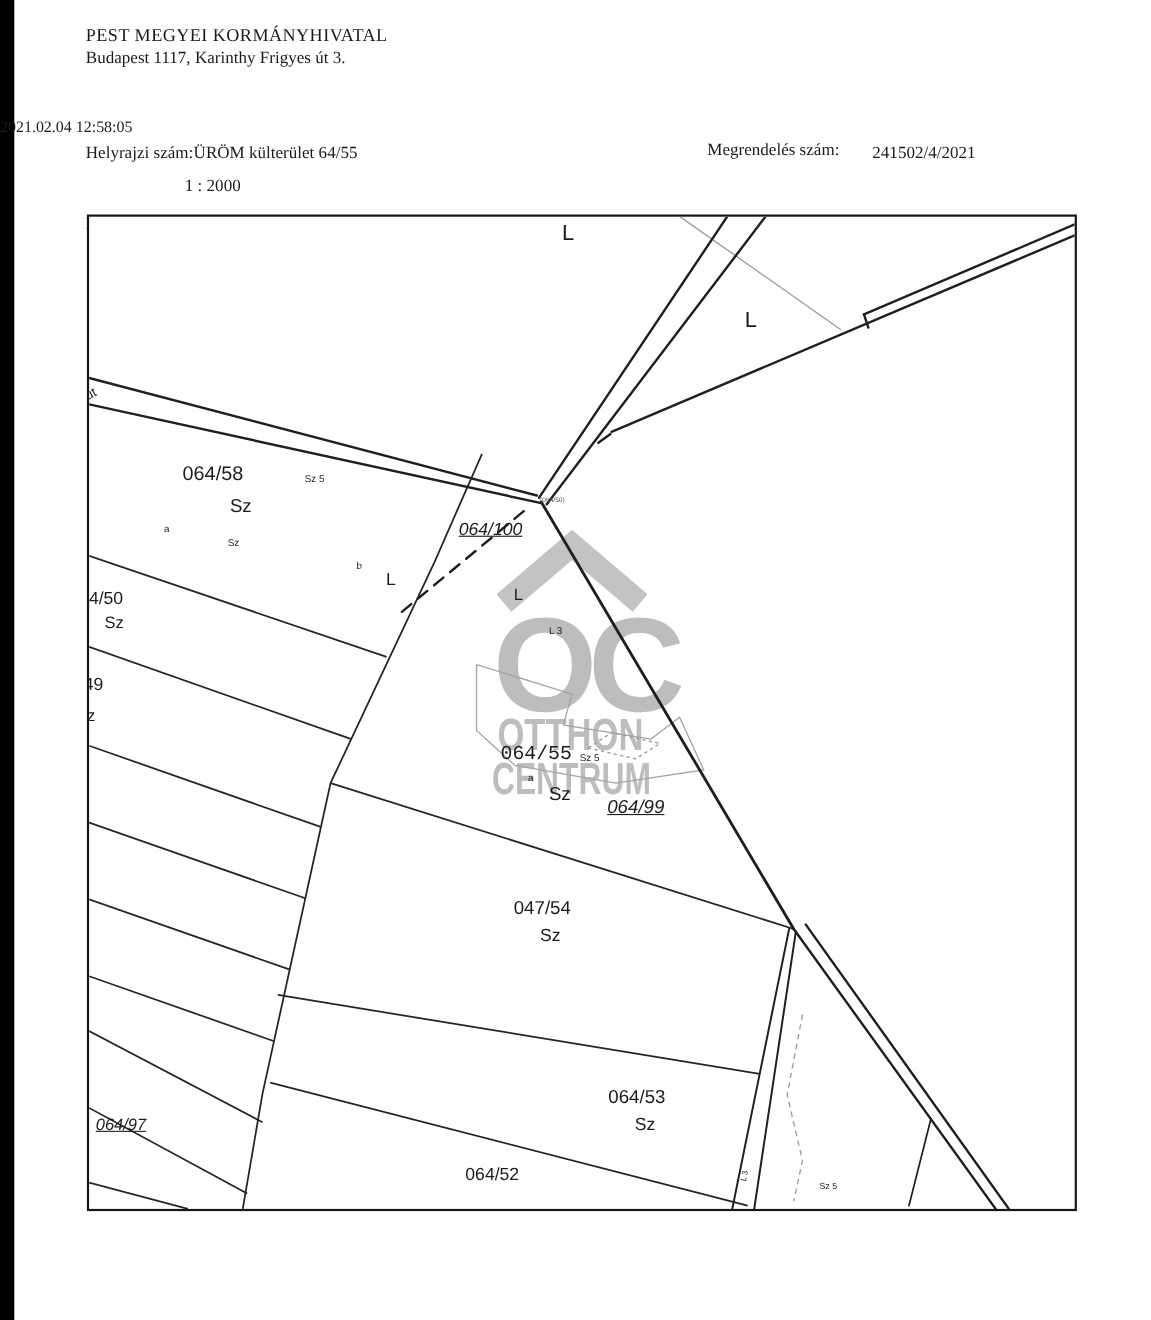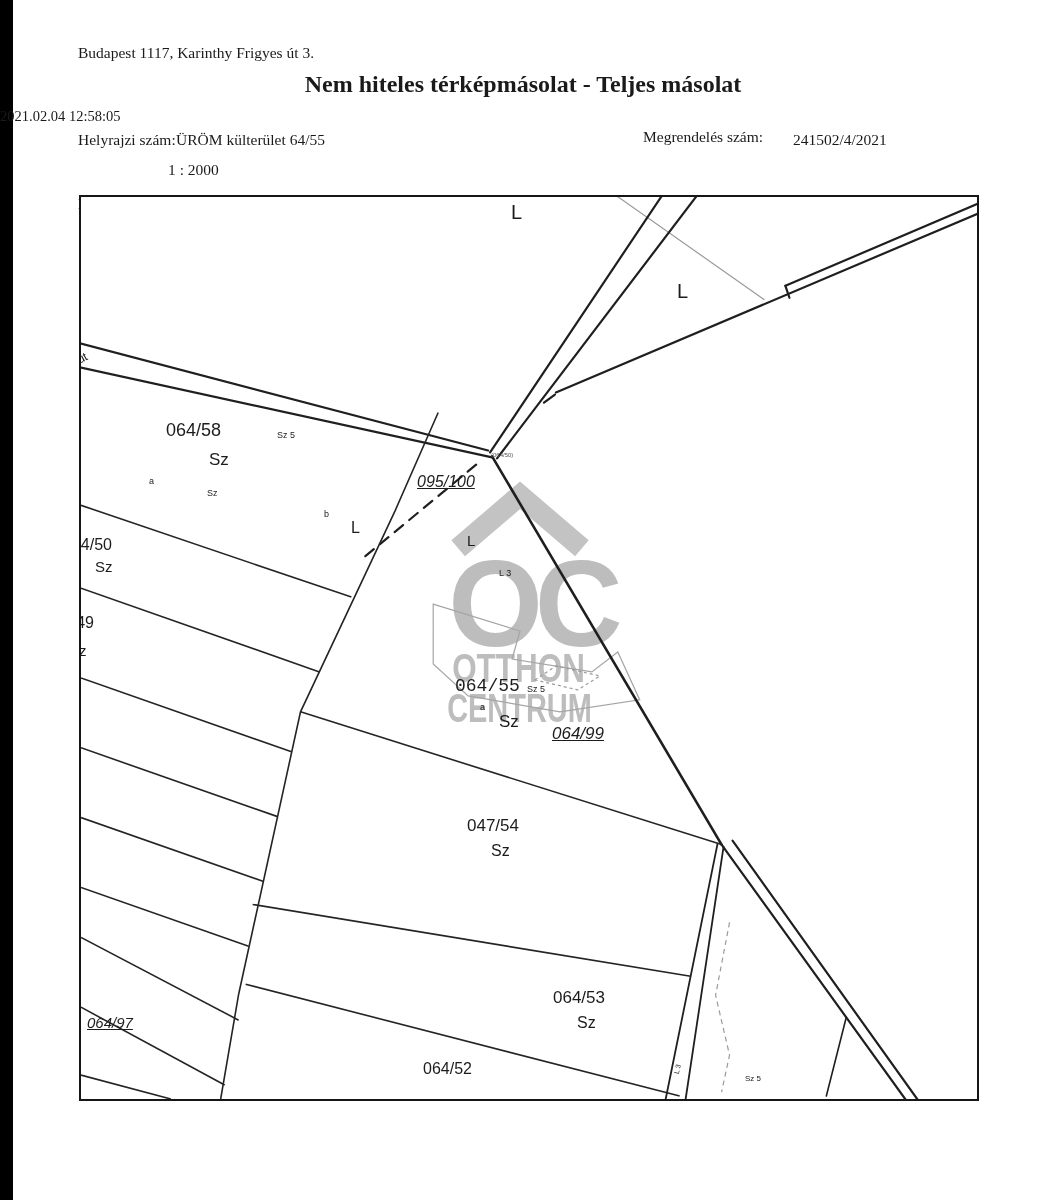--- a/index.html
+++ b/index.html
@@ -32,22 +32,22 @@
   .rot-strip{transform:rotate(-78deg);transform-origin:left top;}
   .wm{fill:#bdbdbd;font-family:"Liberation Sans",sans-serif;font-weight:bold;}
 </style>
 </head>
 <body>
 
 <div id="page">
 
   <div id="scan-edge"></div>
 
+  <div class="hline" id="office-name">PEST MEGYEI KORMÁNYHIVATAL</div>
   <div class="hline" id="office-address">Budapest 1117, Karinthy Frigyes út 3.</div>
-  <div class="hline" id="doc-title">Nem hiteles térképmásolat - Teljes másolat</div>
   <div class="hline" id="doc-timestamp">2021.02.04 12:58:05</div>
   <div class="hline" id="parcel-label">Helyrajzi szám:</div>
   <div class="hline" id="parcel-value">ÜRÖM külterület 64/55</div>
   <div class="hline" id="order-label">Megrendelés szám:</div>
   <div class="hline" id="order-value">241502/4/2021</div>
   <div class="hline" id="scale-label">Méretarány:</div>
   <div class="hline" id="scale-value">1 : 2000</div>
 
   <div id="map-box">
     <svg width="896" height="902" viewBox="0 0 898 904" preserveAspectRatio="none">
@@ -103,21 +103,21 @@
     <div id="map-labels">
         <div class="map-label" style="left: 430px; top: 5px; font-size: 20px;">L</div>
         <div class="map-label" style="left: 596px; top: 84px; font-size: 20px;">L</div>
         <div class="map-label" style="left: 85px; top: 224px; font-size: 18px;">064/58</div>
         <div class="map-label" style="left: 196px; top: 234px; font-size: 9px;">Sz 5</div>
         <div class="map-label" style="left: 128px; top: 254px; font-size: 17px;">Sz</div>
         <div class="map-label" style="left: 68px; top: 280px; font-size: 9px;">a</div>
         <div class="map-label" style="left: 126px; top: 292px; font-size: 9px;">Sz</div>
         <div class="map-label" style="left: 243px; top: 313px; font-size: 9px;">b</div>
         <div class="map-label" style="left: 270px; top: 323px; font-size: 16px;">L</div>
-        <div class="map-label ref" style="left: 336px; top: 277px; font-size: 16px;">095/100</div>
+        <div class="map-label ref" style="left: 336px; top: 277px; font-size: 16px;">064/100</div>
         <div class="map-label dim" style="left: 410px; top: 255px; font-size: 6px;">(064/50)</div>
         <div class="map-label" style="left: 386px; top: 336px; font-size: 15px;">L</div>
         <div class="map-label" style="left: 418px; top: 372px; font-size: 9px;">L 3</div>
         <div class="map-label" style="left: -18px; top: 340px; font-size: 16px;">064/50</div>
         <div class="map-label" style="left: 14px; top: 362px; font-size: 15px;">Sz</div>
         <div class="map-label" style="left: -36px; top: 418px; font-size: 16px;">064/49</div>
         <div class="map-label" style="left: -12px; top: 446px; font-size: 15px;">Sz</div>
         <div class="map-label" style="left: 374px; top: 480px; font-size: 18px; font-family: Liberation Mono, monospace;">064/55</div>
         <div class="map-label" style="left: 446px; top: 488px; font-size: 9px;">Sz 5</div>
         <div class="map-label" style="left: 399px; top: 506px; font-size: 9px;">a</div>

